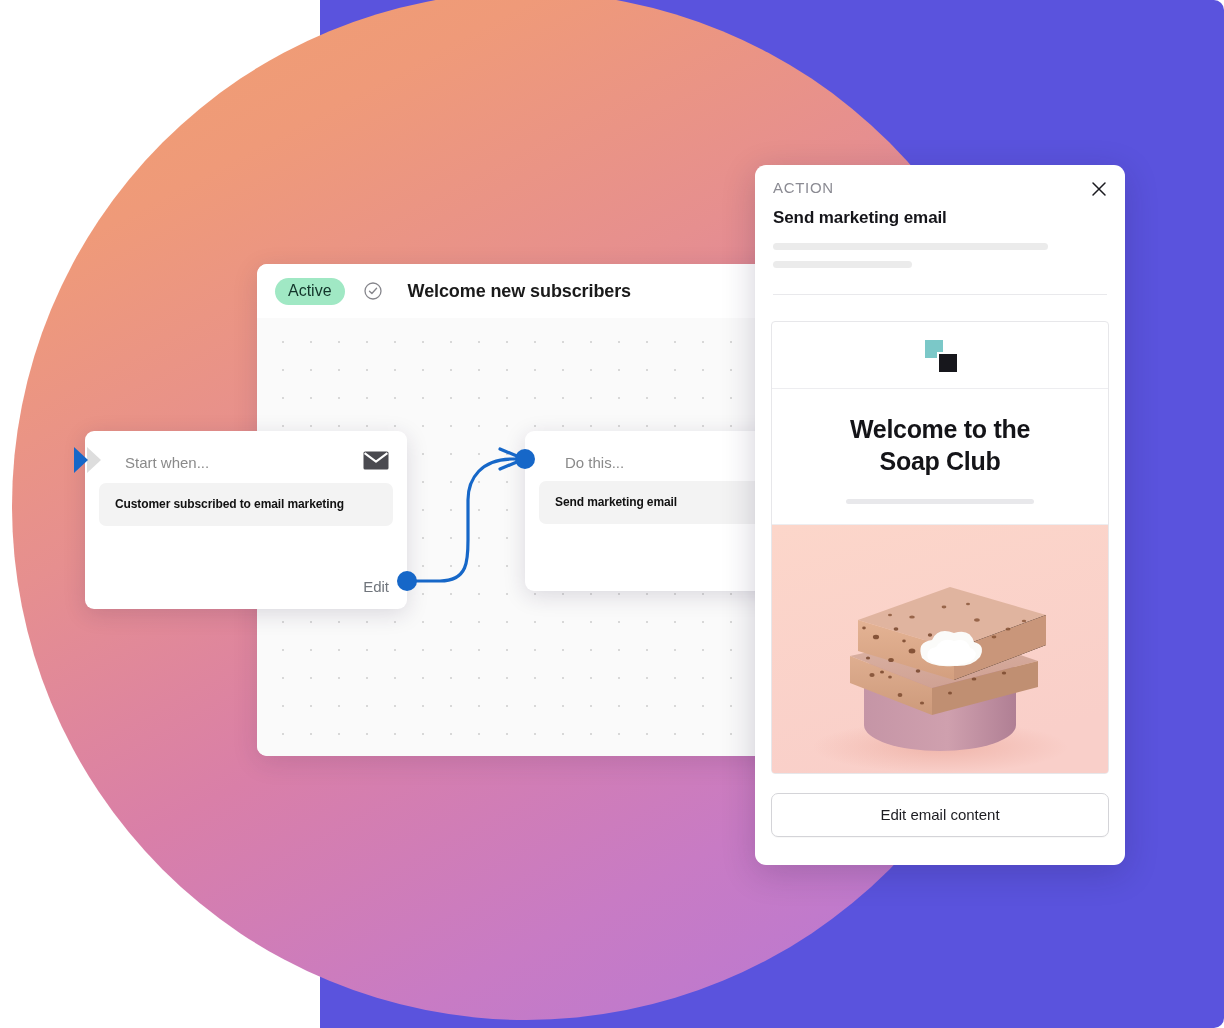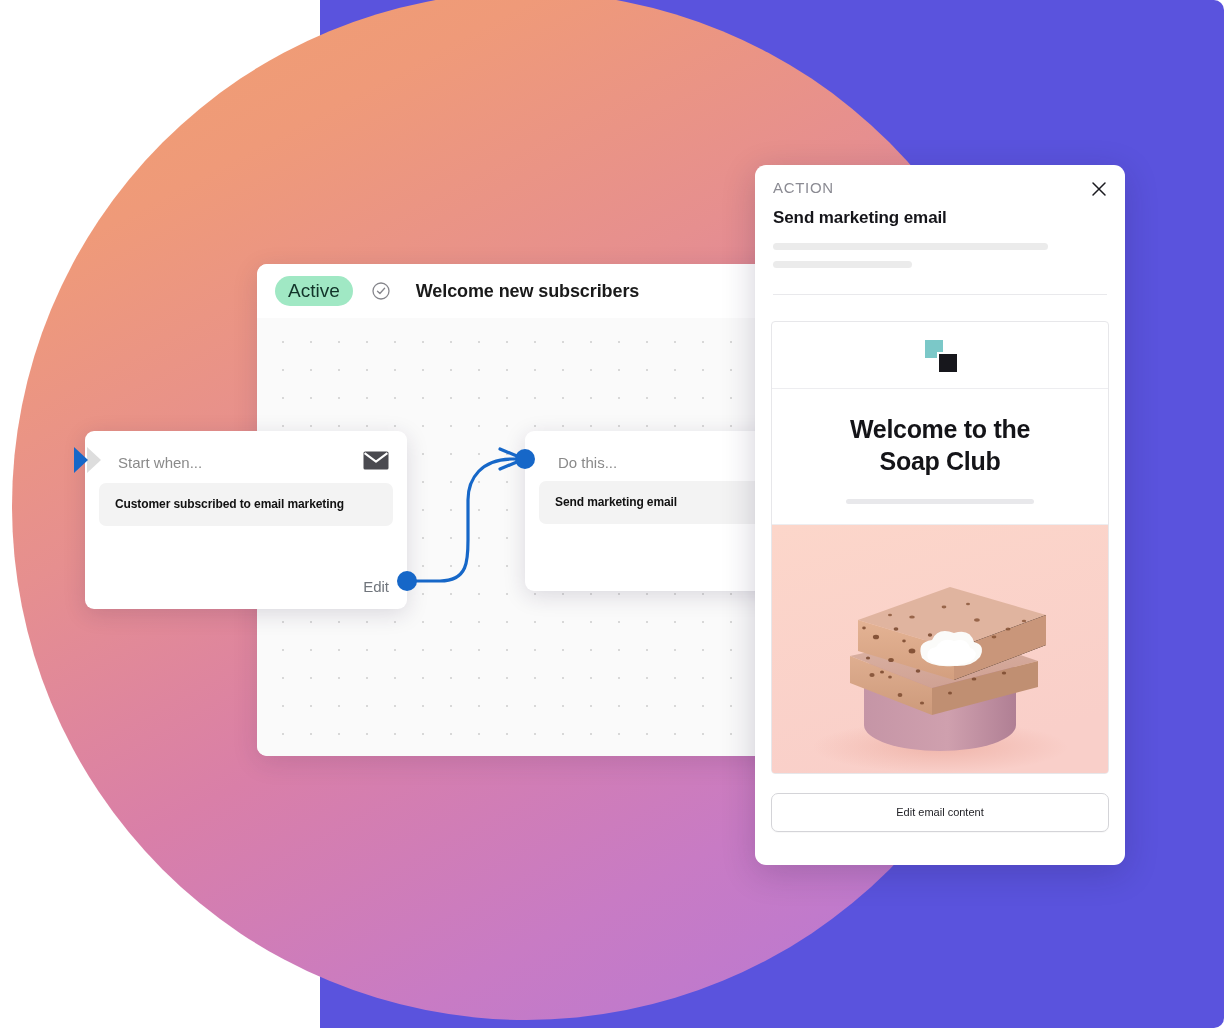--- a/index.html
+++ b/index.html
@@ -63,21 +63,21 @@
     height: 54px;
     display: flex;
     align-items: center;
     padding: 0 0 0 18px;
     background: #ffffff;
     box-sizing: border-box;
   }
   .badge-active {
     background: #a0e8c4;
     color: #12342a;
-    font-size: 19px;
+    font-size: 16px;
     font-weight: 400;
     padding: 5px 13px 6px;
     border-radius: 20px;
     line-height: 1;
   }
   .check-icon {
     margin-left: 19px;
     width: 18px;
     height: 18px;
     display: block;
@@ -126,20 +126,21 @@
     display: flex;
     align-items: center;
     justify-content: space-between;
     padding: 16px 18px 0 33px;
     height: 30px;
     box-sizing: content-box;
   }
   .node-head-label {
     font-size: 15px;
     color: #8a8a8a;
+    margin-left: 7px;
   }
   .envelope-icon { display: block; }
   .node-chip {
     margin: 6px 14px 0 14px;
     background: #f3f3f3;
     border-radius: 7px;
     padding: 13px 16px 14px;
     font-size: 12px;
     font-weight: bold;
     color: #111111;
@@ -308,21 +309,21 @@
     padding: 0 16px;
     box-sizing: border-box;
   }
   .panel-btn {
     width: 100%;
     padding: 12px 0 13px;
     background: #ffffff;
     border: 1px solid #d4d4d8;
     border-radius: 7px;
     font-family: "Liberation Sans", sans-serif;
-    font-size: 11px;
+    font-size: 15px;
     color: #1d1d22;
     cursor: pointer;
     box-shadow: 0 1px 1px rgba(0,0,0,0.03);
   }
 </style>
 </head>
 <body>
 
 <div class="stage">
 

